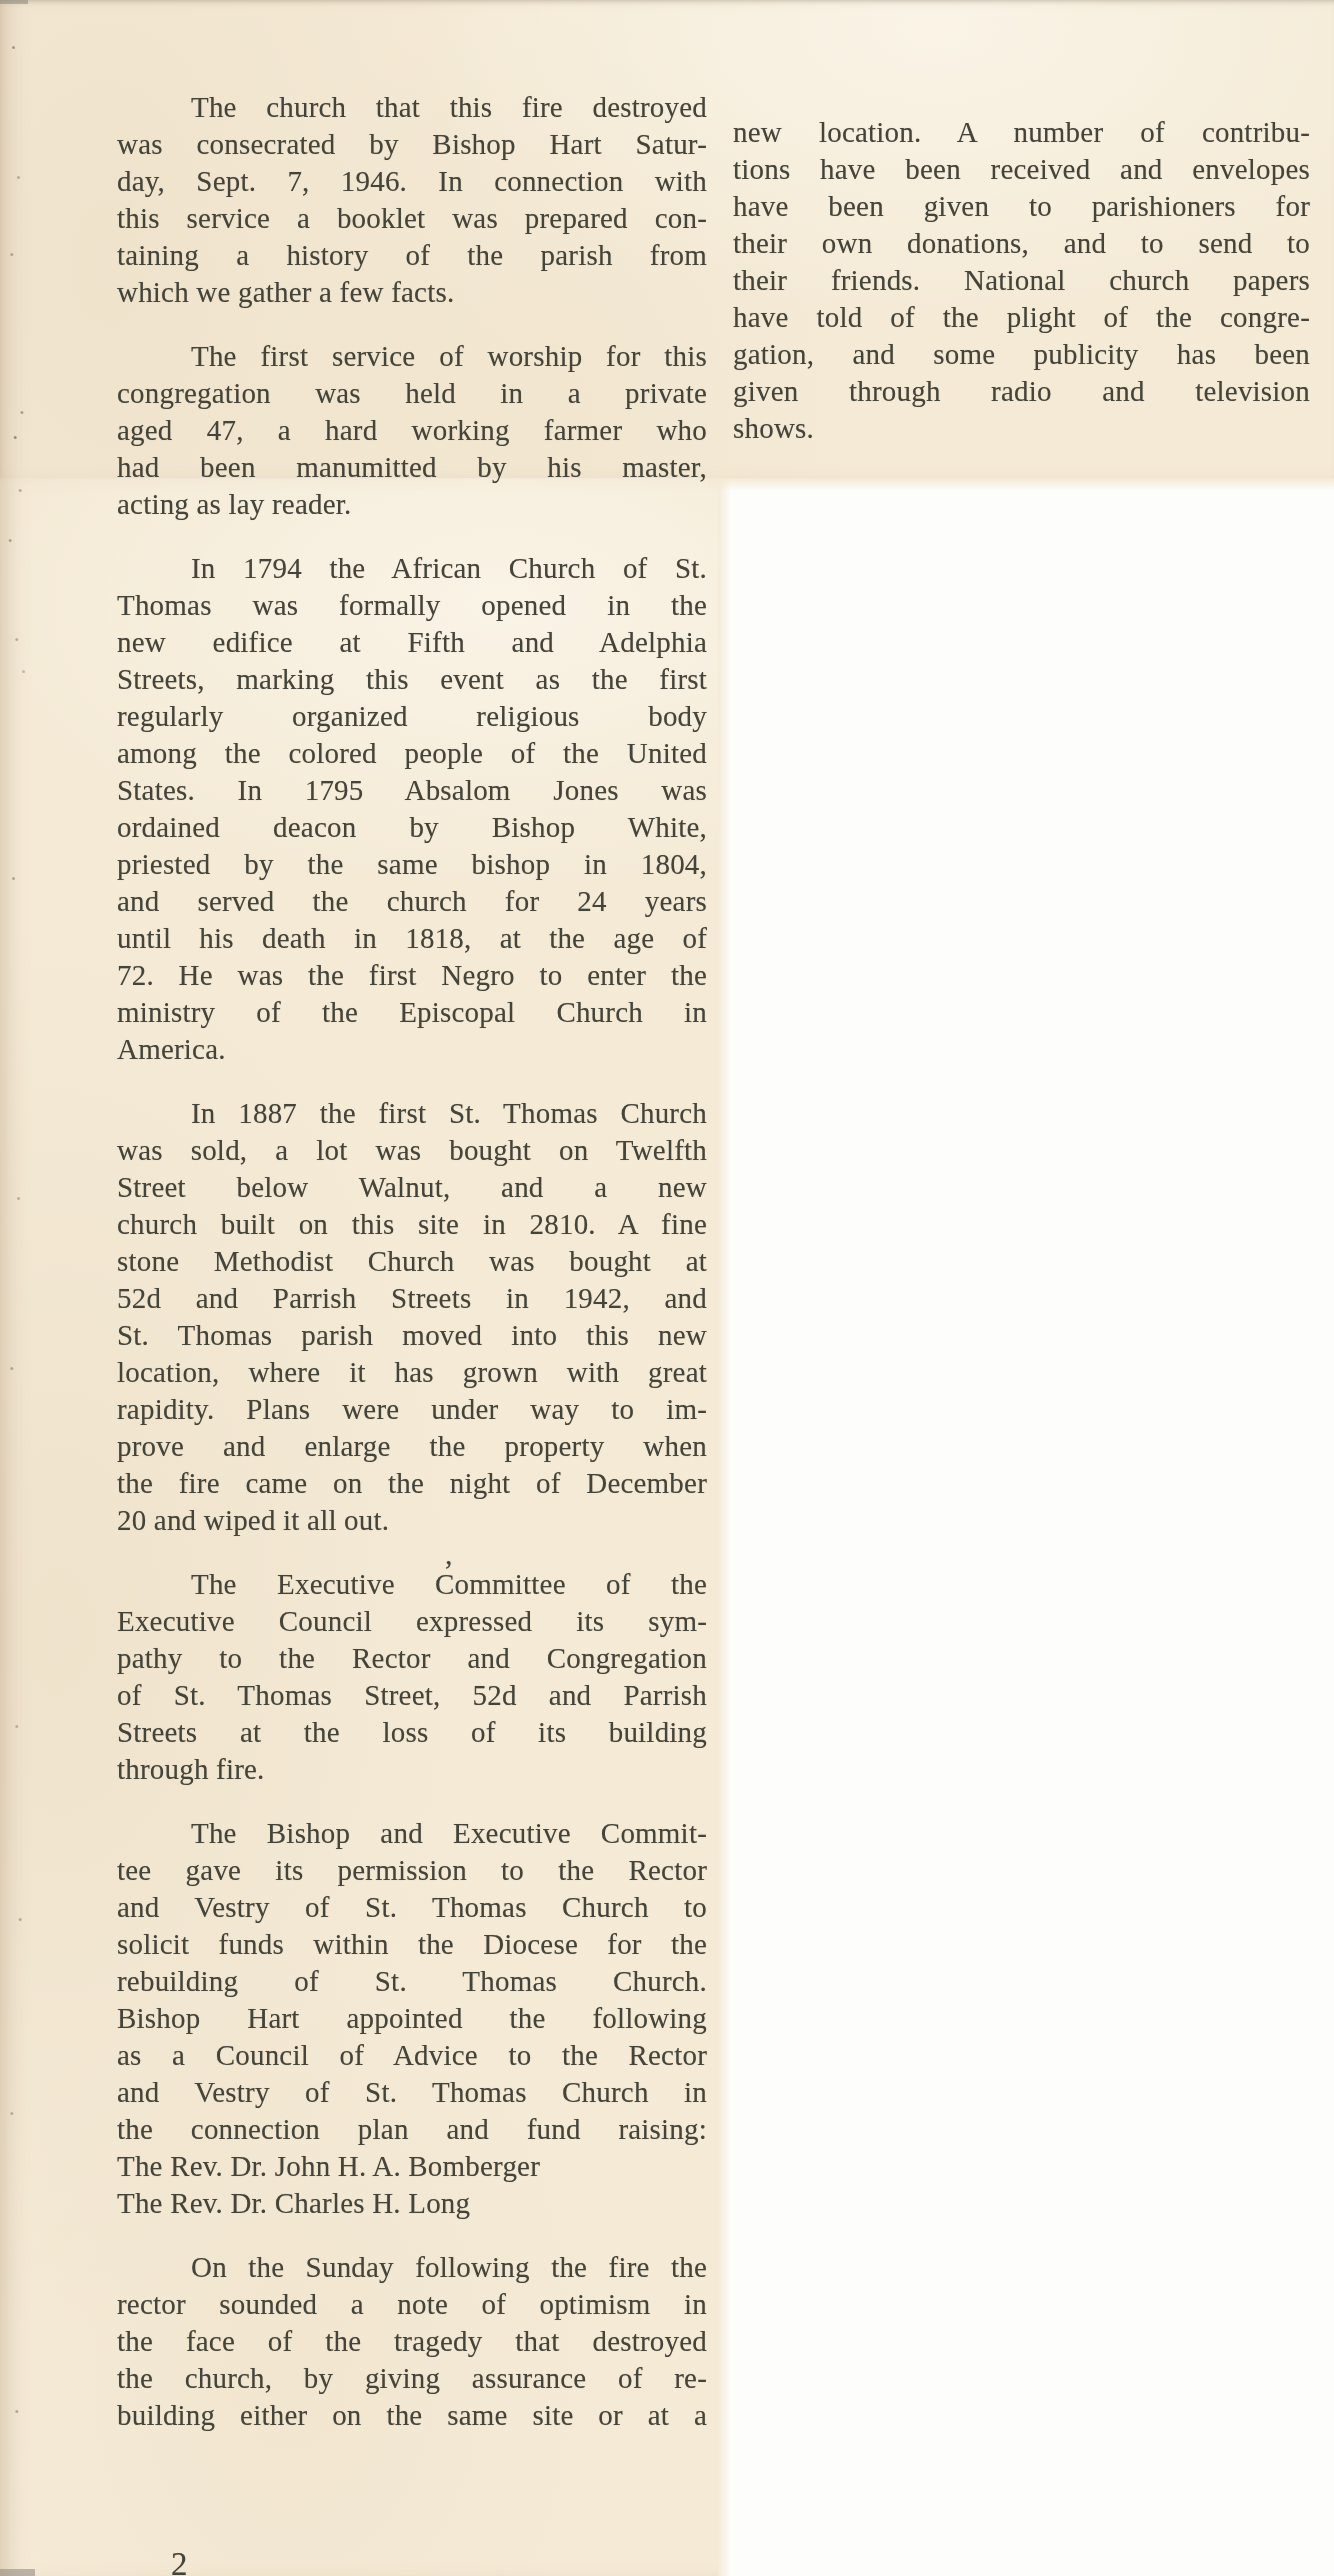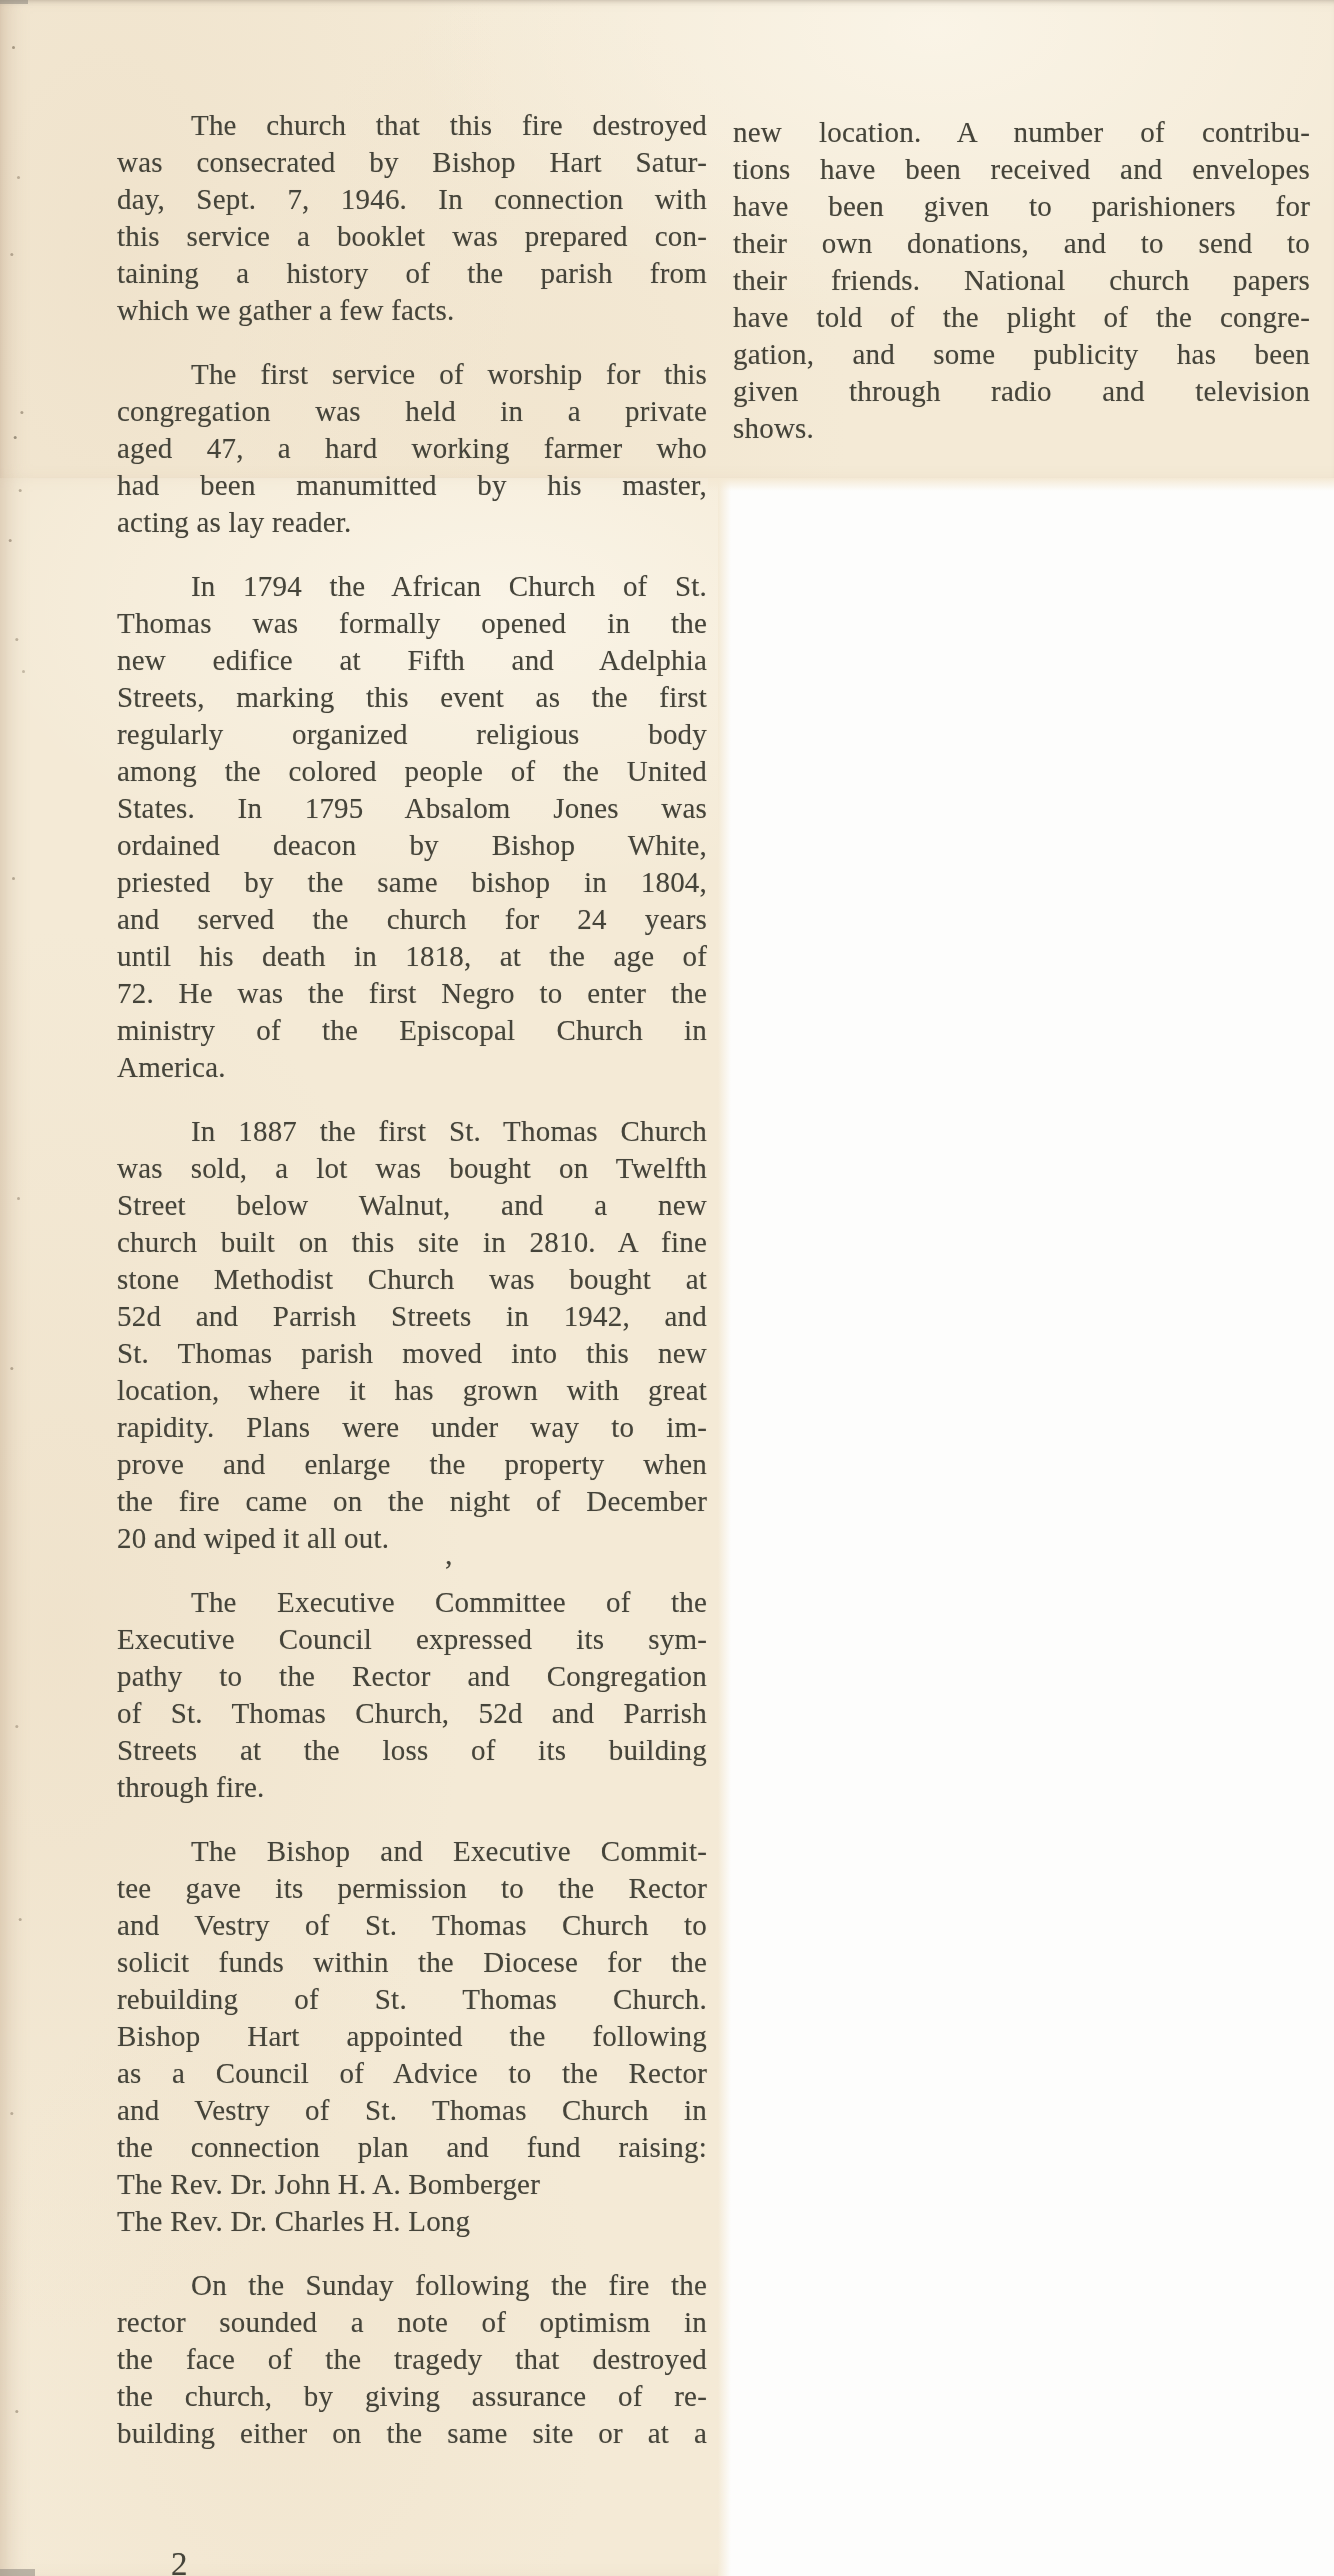--- a/index.html
+++ b/index.html
@@ -66,21 +66,21 @@
 
   
   .col {
     position: absolute;
     color: #45443a;
     font-size: 29px;
     line-height: 37px;
     letter-spacing: 0.2px;
     text-shadow: 0 0 0.8px rgba(69,67,56,0.35);
   }
-  .col-left  { left: 117px; top: 107px; width: 590px; }
+  .col-left  { left: 117px; top: 89px; width: 590px; }
   .col-right { left: 733px; top: 114px; width: 577px; }
 
   .para { margin-top: 27px; }
   .para:first-child { margin-top: 0; }
   .line { text-align: justify; text-align-last: left; }
   .line.just { text-align-last: justify; }
   .line.indent { text-indent: 74px; }
 
   .pagenum {
     position: absolute; left: 171px; top: 2546px;
@@ -148,21 +148,21 @@
         <div class="line just">location, where it has grown with great</div>
         <div class="line just">rapidity. Plans were under way to im-</div>
         <div class="line just">prove and enlarge the property when</div>
         <div class="line just">the fire came on the night of December</div>
         <div class="line">20 and wiped it all out.</div>
       </div>
       <div class="para">
         <div class="line just indent">The Executive Committee of the</div>
         <div class="line just">Executive Council expressed its sym-</div>
         <div class="line just">pathy to the Rector and Congregation</div>
-        <div class="line just">of St. Thomas Church, 52d and Parrish</div>
+        <div class="line just">of St. Thomas Street, 52d and Parrish</div>
         <div class="line just">Streets at the loss of its building</div>
         <div class="line">through fire.</div>
       </div>
       <div class="para">
         <div class="line just indent">The Bishop and Executive Commit-</div>
         <div class="line just">tee gave its permission to the Rector</div>
         <div class="line just">and Vestry of St. Thomas Church to</div>
         <div class="line just">solicit funds within the Diocese for the</div>
         <div class="line just">rebuilding of St. Thomas Church.</div>
         <div class="line just">Bishop Hart appointed the following</div>

